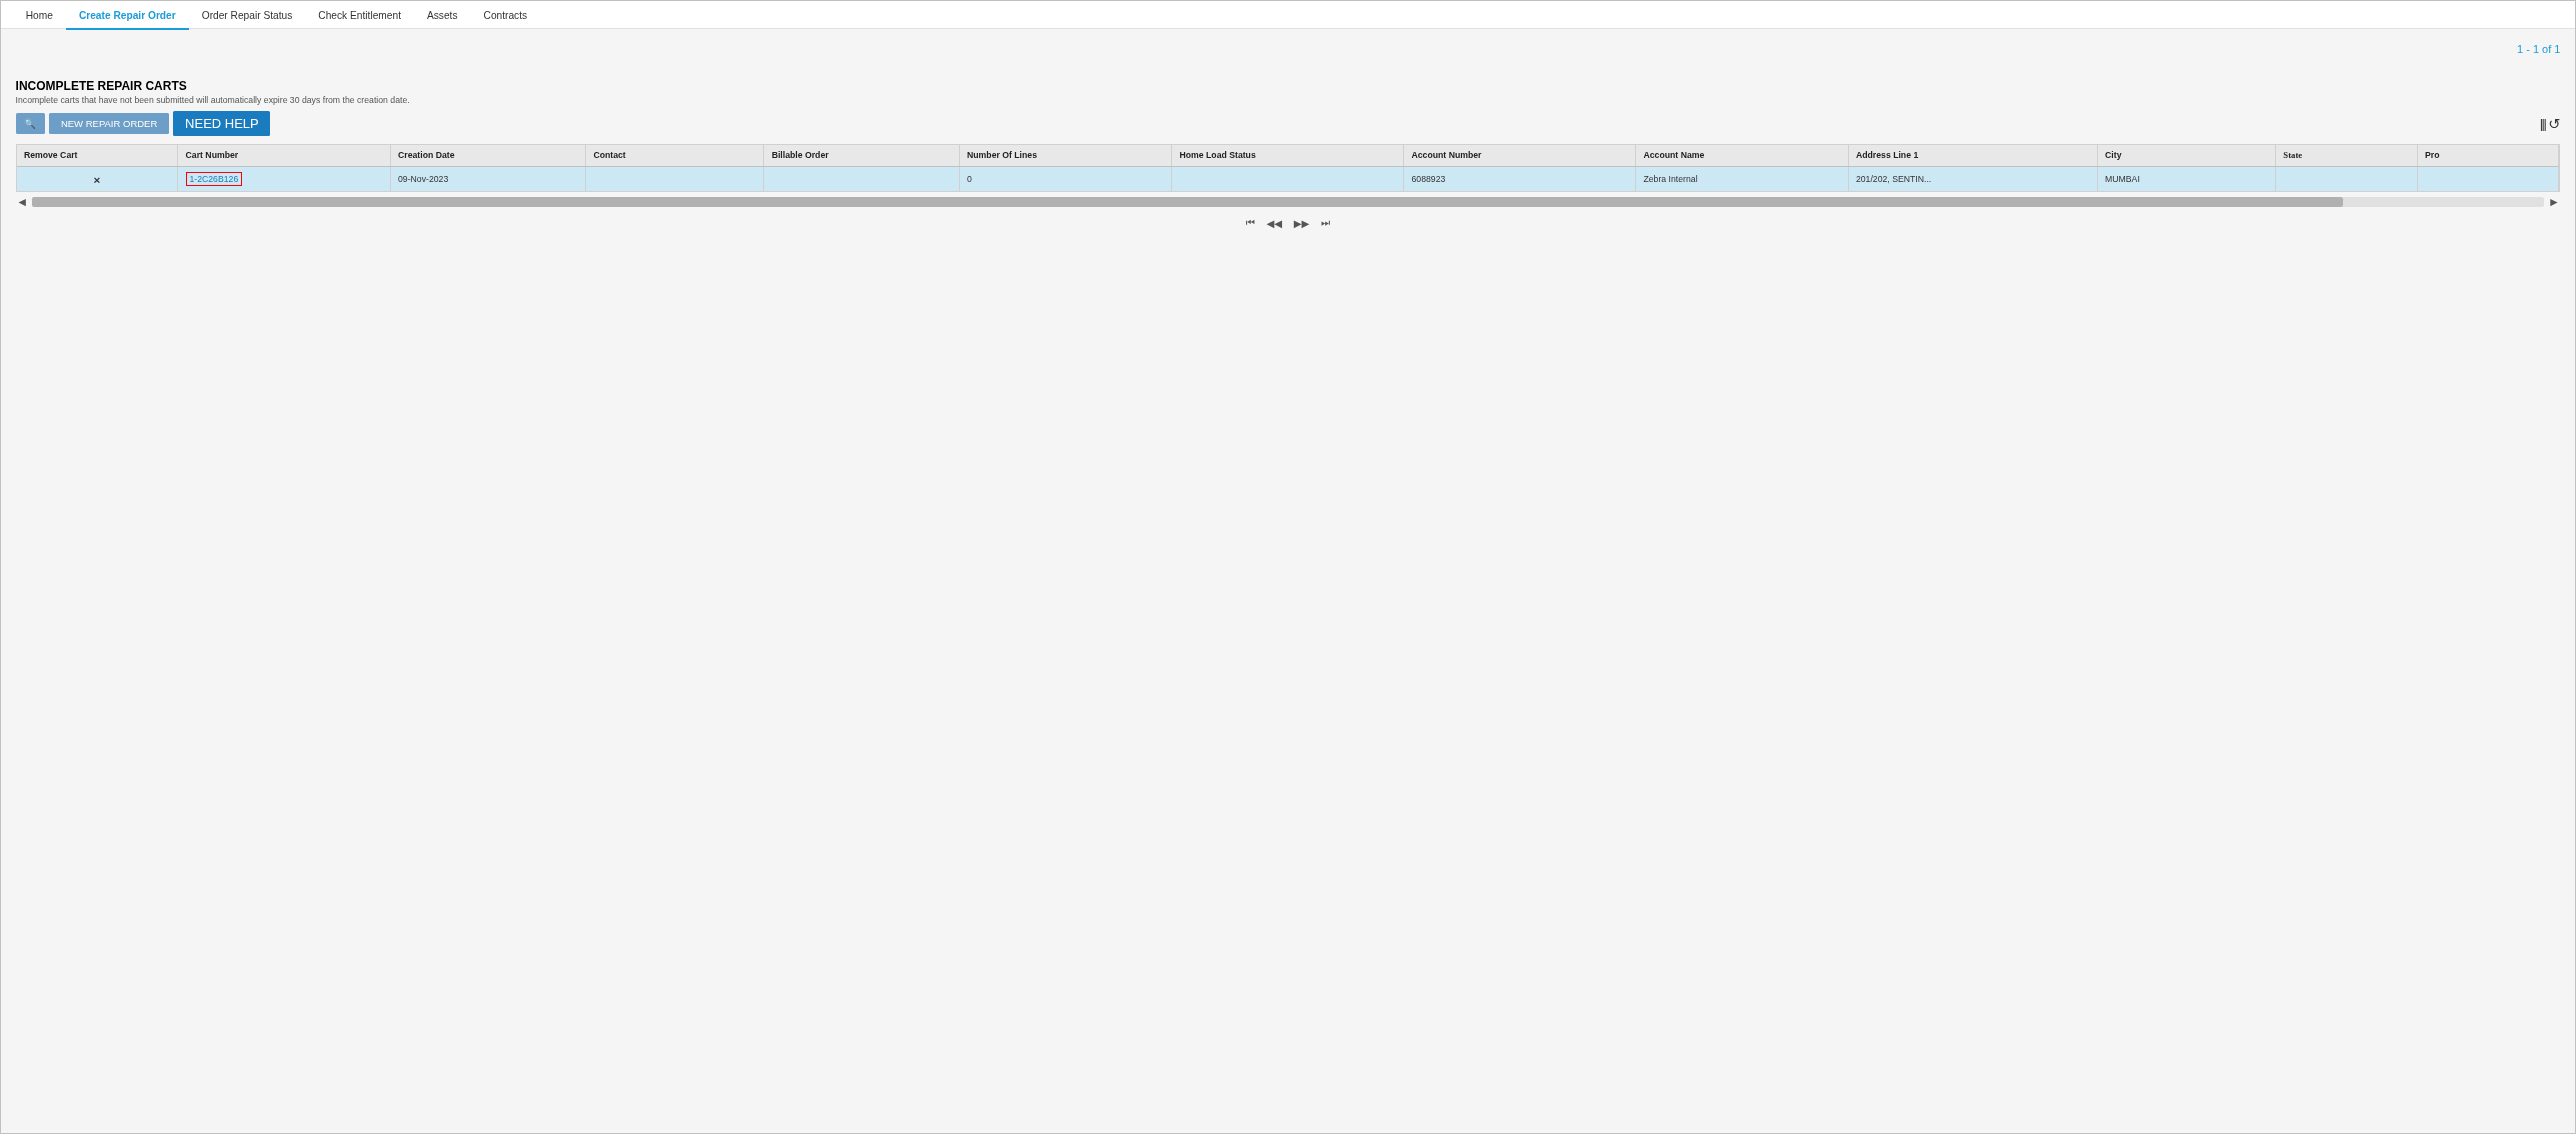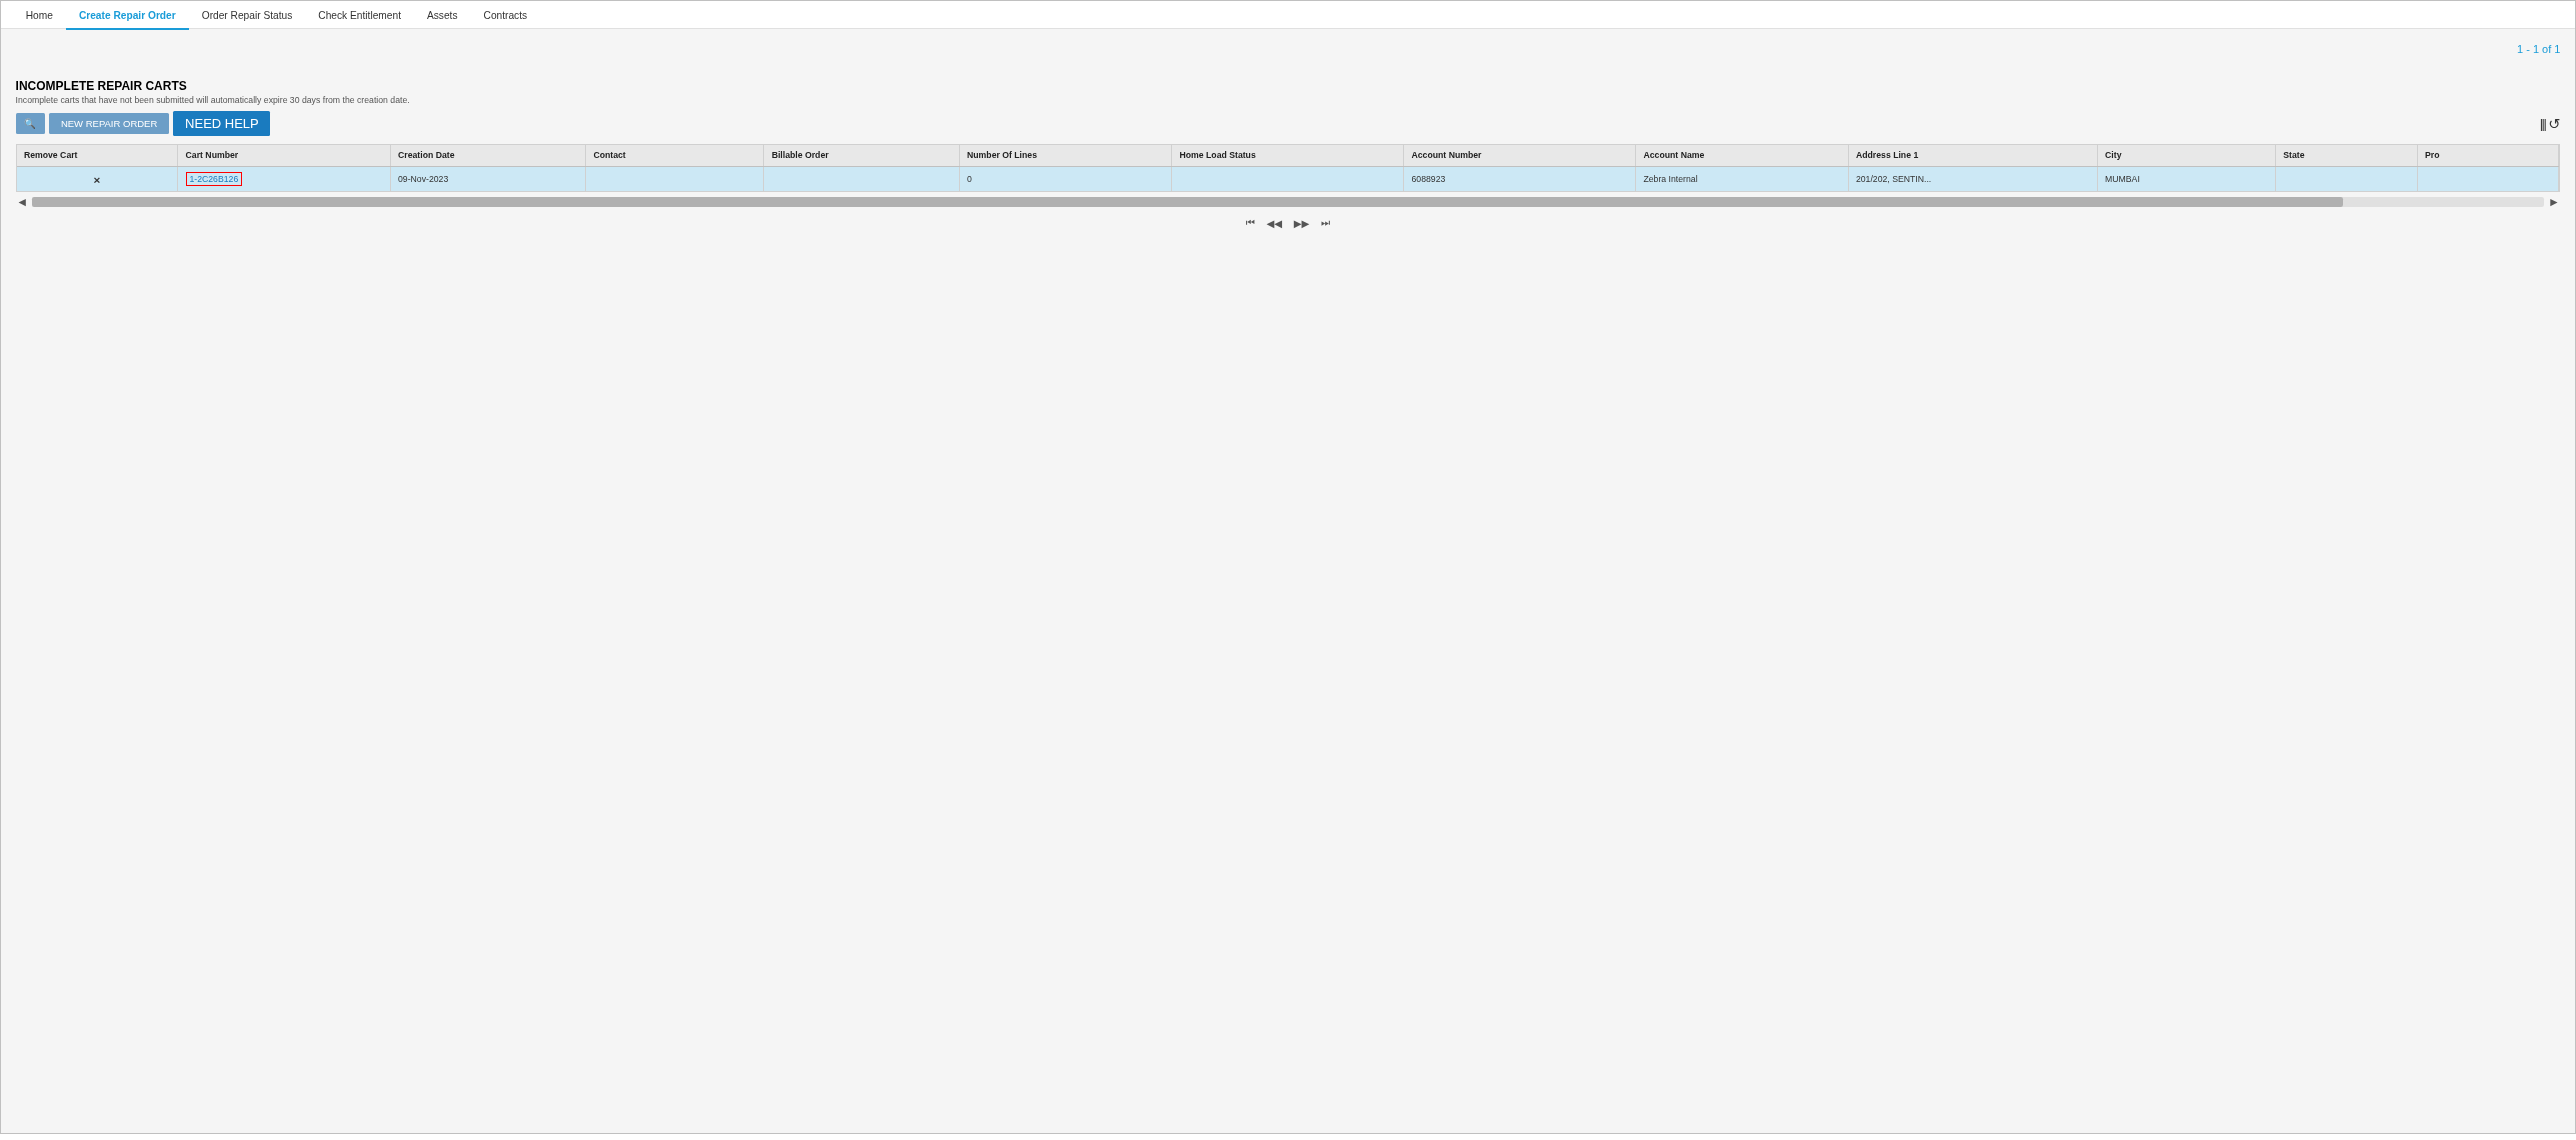--- a/index.html
+++ b/index.html
@@ -189,21 +189,21 @@
     .col-cart { width: 87px; }
     .col-creation { width: 80px; }
     .col-contact { width: 73px; }
     .col-billable { width: 80px; }
     .col-lines { width: 87px; }
     .col-bulk { width: 95px; }
     .col-account-num { width: 95px; }
     .col-account-name { width: 87px; }
     .col-address { width: 102px; }
     .col-city { width: 73px; }
-    .col-state { width: 58px; }
+    .col-state { width: 58px; font-family: Liberation Serif, serif; }
     .col-pro { width: 58px; }
 
     
     .scroll-track {
       height: 10.2px;
       background: #e0e0e0;
       margin: 4.4px 14.6px;
       border-radius: 2.2px;
       position: relative;
     }

